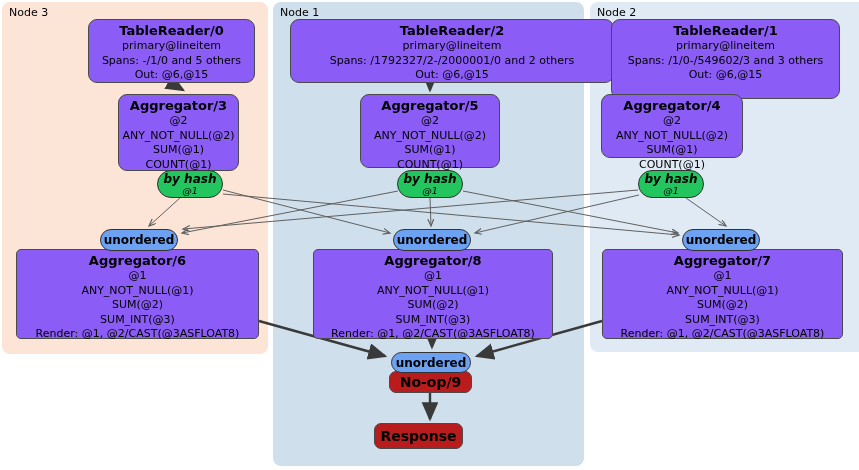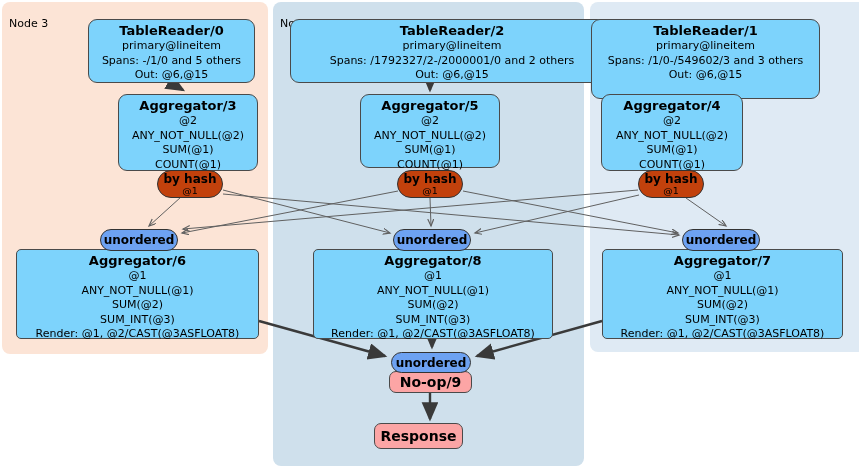--- a/index.html
+++ b/index.html
@@ -2,45 +2,45 @@
 <html><head>
 <meta charset="utf-8">
 <style>
   html,body{margin:0;padding:0;background:#ffffff;}
   .canvas{
     position:relative;width:859px;height:470px;overflow:hidden;
     font-family:"DejaVu Sans","Liberation Sans",sans-serif;color:#000;
     background:#ffffff;
   }
   .region{position:absolute;border-radius:8px;}
-  .region-label{position:absolute;top:15px;left:7px;font-size:11px;color:#000;}
+  .region-label{position:absolute;top:4px;left:7px;font-size:11px;color:#000;}
   .region3{left:2px;top:2px;width:266px;height:352px;background:#fce4d6;}
   .region1{left:273px;top:2px;width:311px;height:464px;background:#cfe0ec;}
   .region2{left:590px;top:2px;width:319px;height:350px;background:#dfeaf4;}
   .edges{position:absolute;left:0;top:0;width:859px;height:470px;z-index:2;}
   .box{
-    position:absolute;background:#7dd3fc;border:1px solid #4a4a4a;
+    position:absolute;background:#8b5cf6;border:1px solid #4a4a4a;
     border-radius:9px;z-index:3;text-align:center;box-sizing:border-box;
     padding-top:3px;line-height:14.5px;
   }
   .box .title{font-weight:bold;font-size:13px;line-height:16px;}
   .box .line{font-size:11px;}
   .bagg{border-radius:5px;}
   .pill{
     position:absolute;z-index:4;border:1px solid #333;text-align:center;
     box-sizing:border-box;display:flex;flex-direction:column;
     align-items:center;justify-content:center;
   }
-  .router{width:66px;height:28px;border-radius:14px;background:#c2410c;}
+  .router{width:66px;height:28px;border-radius:14px;background:#22c55e;font-style:italic;}
   .router .pill-title{font-weight:bold;font-size:12px;line-height:13px;}
   .router .pill-sub{font-size:9.5px;line-height:10px;}
   .stream{width:78px;height:22px;border-radius:11px;background:#6da2f2;}
   .stream span{font-weight:bold;font-size:12px;}
   .simplebox{
-    position:absolute;background:#fca5a5;border:1px solid #4a4a4a;border-radius:7px;
+    position:absolute;background:#b91c1c;border:1px solid #4a4a4a;border-radius:7px;
     z-index:3;text-align:center;box-sizing:border-box;display:flex;
     align-items:center;justify-content:center;font-weight:bold;font-size:14px;
   }
 </style>
 </head>
 <body>
 
 <div class="canvas">
 
   <div class="region region3">
@@ -91,42 +91,42 @@
     <div class="line">primary@lineitem</div>
     <div class="line">Spans: -/1/0 and 5 others</div>
     <div class="line">Out: @6,@15</div>
   </div>
   <div class="box" style="left:290px;top:19px;width:324px;height:64px">
     <div class="title">TableReader/2</div>
     <div class="line">primary@lineitem</div>
     <div class="line">Spans: /1792327/2-/2000001/0 and 2 others</div>
     <div class="line">Out: @6,@15</div>
   </div>
-  <div class="box" style="left:591px;top:19px;width:229px;height:80px">
+  <div class="box" style="left:611px;top:19px;width:229px;height:80px">
     <div class="title">TableReader/1</div>
     <div class="line">primary@lineitem</div>
     <div class="line">Spans: /1/0-/549602/3 and 3 others</div>
     <div class="line">Out: @6,@15</div>
   </div>
 
-  <div class="box" style="left:118px;top:94px;width:140px;height:77px">
+  <div class="box" style="left:118px;top:94px;width:121px;height:77px">
     <div class="title">Aggregator/3</div>
     <div class="line">@2</div>
     <div class="line">ANY_NOT_NULL(@2)</div>
     <div class="line">SUM(@1)</div>
     <div class="line">COUNT(@1)</div>
   </div>
   <div class="box" style="left:360px;top:94px;width:140px;height:74px">
     <div class="title">Aggregator/5</div>
     <div class="line">@2</div>
     <div class="line">ANY_NOT_NULL(@2)</div>
     <div class="line">SUM(@1)</div>
     <div class="line">COUNT(@1)</div>
   </div>
-  <div class="box" style="left:601px;top:94px;width:142px;height:77px">
+  <div class="box" style="left:601px;top:94px;width:142px;height:64px">
     <div class="title">Aggregator/4</div>
     <div class="line">@2</div>
     <div class="line">ANY_NOT_NULL(@2)</div>
     <div class="line">SUM(@1)</div>
     <div class="line">COUNT(@1)</div>
   </div>
 
   <div class="pill router" style="left:157px;top:170px">
     <div class="pill-title">by hash</div>
     <div class="pill-sub">@1</div>

